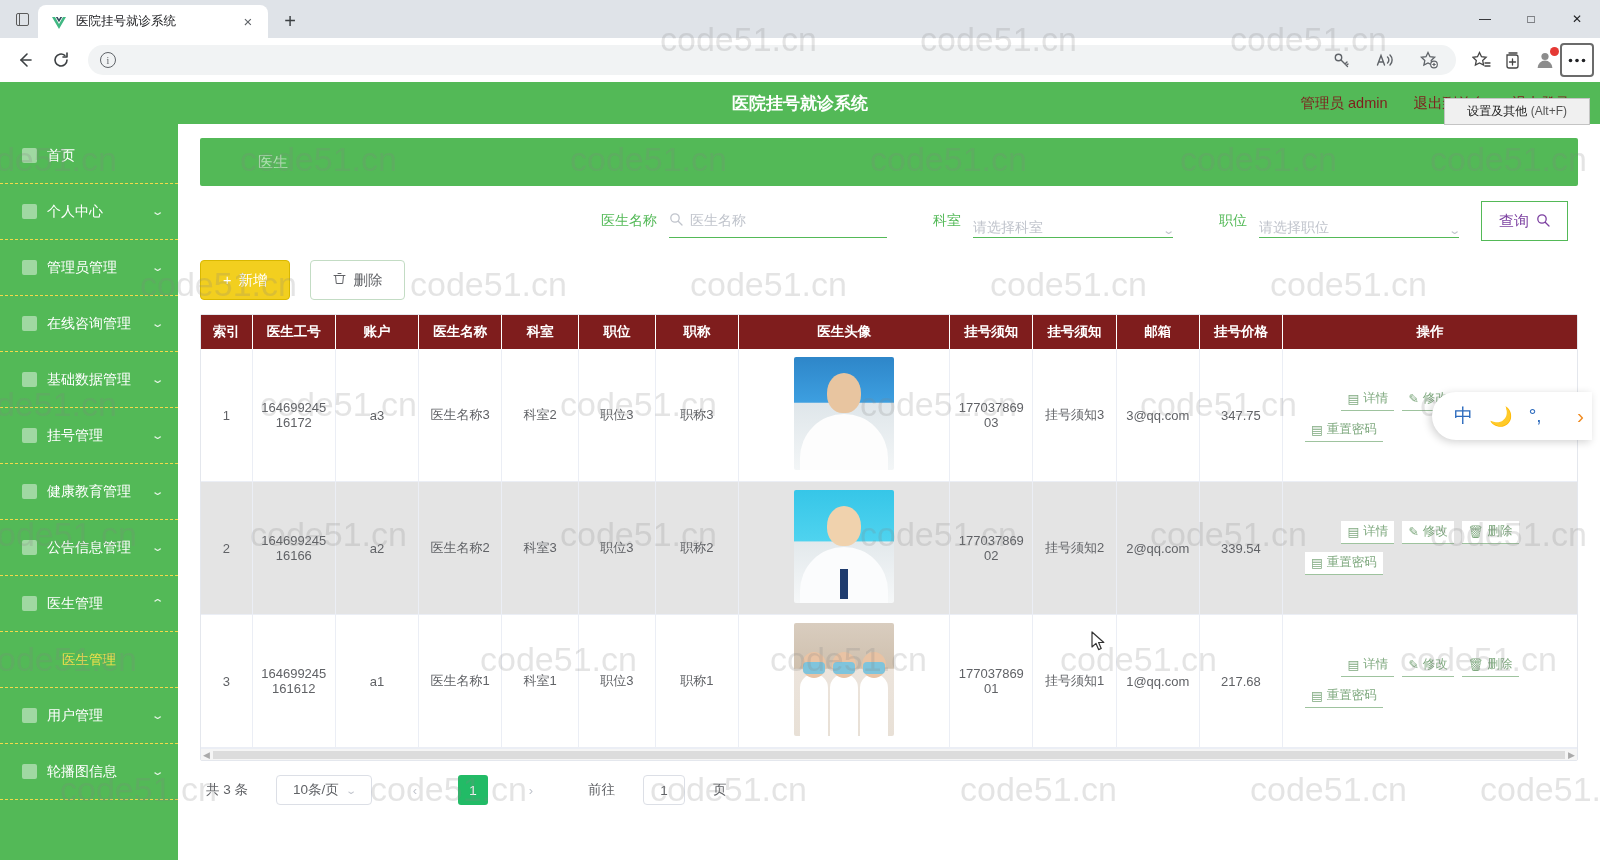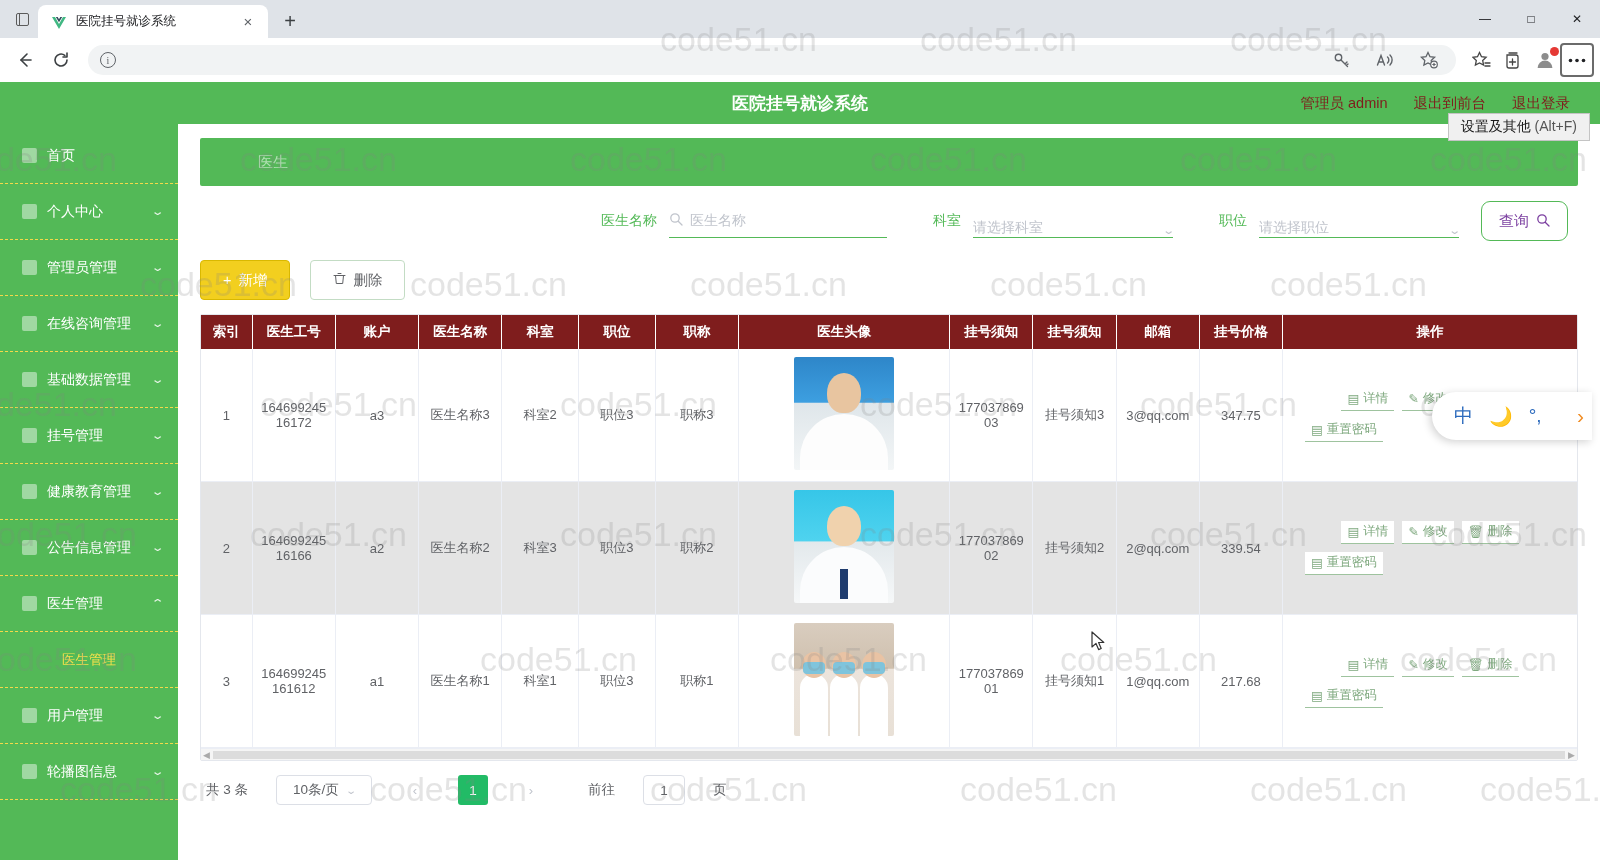--- a/index.html
+++ b/index.html
@@ -68,22 +68,22 @@
     font-family:"Liberation Serif",serif;flex:0 0 auto;
   }
   .url { font-size: 13.5px; color: #5f6368; white-space: nowrap; }
   .url b { color:#202124; font-weight: 400; }
   .omni-right { margin-left:auto; display:flex; align-items:center; gap:14px; color:#5f6368; }
   .tb-icon { width: 30px; height: 30px; display:flex;align-items:center;justify-content:center;color:#444;}
   .profile-dot { width:9px;height:9px;border-radius:50%;background:#e53935;position:absolute;top:2px;right:1px; }
   .more-btn { position: relative; outline: 2px solid #6b6b6b; border-radius:2px; }
   .tooltip {
     position: absolute; top: 60px; right: 10px; background: #f0f0f0;
-    border: 1px solid #c4c4c4; padding: 4px 12px; font-size: 14px; color: #1b1b1b;
-    white-space: nowrap; z-index: 50; margin-top: 15px;
+    border: 1px solid #c4c4c4; padding: 4px 22px; font-size: 12px; color: #1b1b1b;
+    white-space: nowrap; z-index: 50;
   }
   .tooltip .key { color:#555; }
 
   
   .wm-layer {
     position: absolute; left:0; top:0; width:1600px; height:860px;
     pointer-events:none; z-index: 30; overflow:hidden;
   }
   .wm {
     position: absolute; font-size: 34px; color: rgba(130,130,130,0.22);
@@ -154,21 +154,21 @@
   .sf-label { color: #53b957; font-size: 14px; margin-right: 12px; white-space:nowrap; }
   .sf-input {
     width: 218px; height: 34px; border: none; border-bottom: 1px solid #53b957;
     display: flex; align-items: center; gap: 7px; color: #c0c4cc; font-size: 14px;
     background: transparent;
   }
   .sf-input.wide { width: 200px; align-items: flex-end; }
   .sf-arrow { margin-left: auto; color: #c0c4cc; font-size: 11px; transform: scaleX(1.4); }
   .gap { width: 46px; }
   .btn-query {
-    margin-left: 22px; border: 1px solid #53b957; border-radius: 9px;
+    margin-left: 22px; border: 1px solid #53b957; border-radius: 0;
     height: 40px; padding: 4px 17px; display: flex; align-items: center; gap: 7px;
     color: #7b3fa0; font-size: 15px; background: #fff;
   }
 
   .op-bar { display:flex; align-items:center; gap: 20px; padding: 4px 0 14px 0; }
   .btn-add {
     background: #f2cf1f; border: 1px solid #d9b800; border-radius: 4px;
     height: 40px; padding: 0 22px; display:flex; align-items:center; gap:7px;
     color: #fff; font-size: 14.5px;
   }

